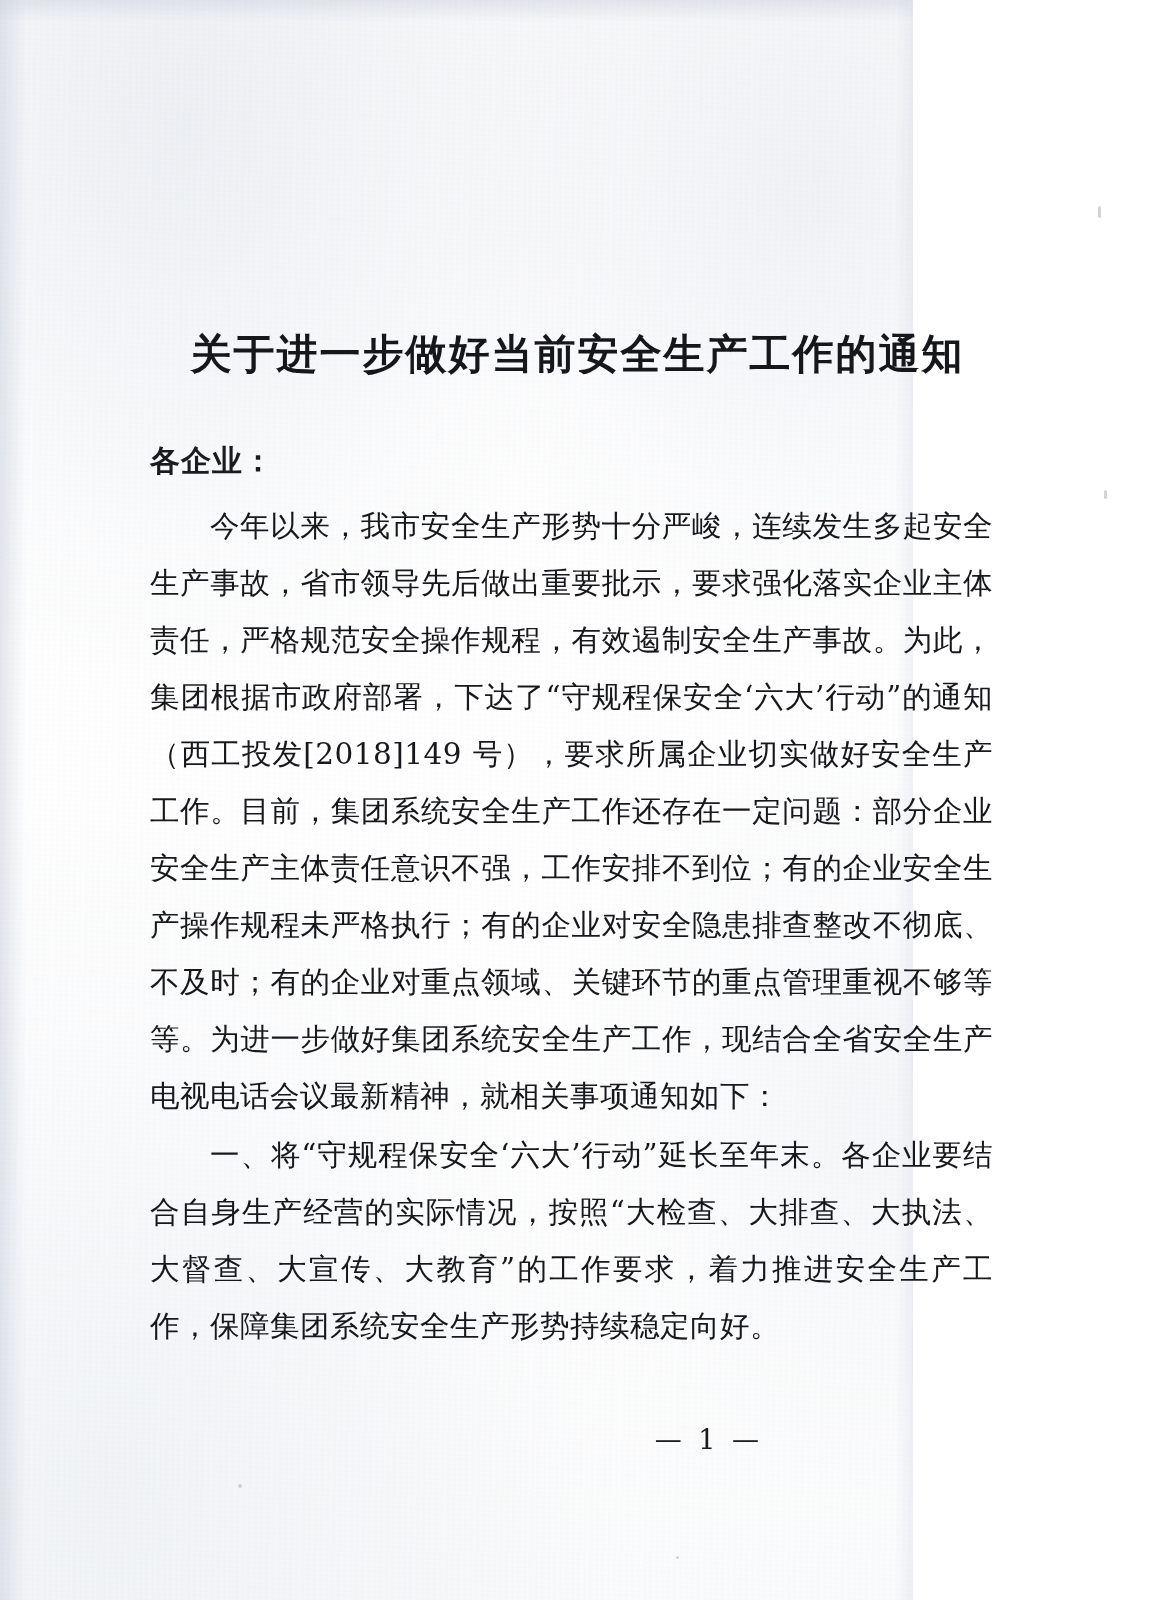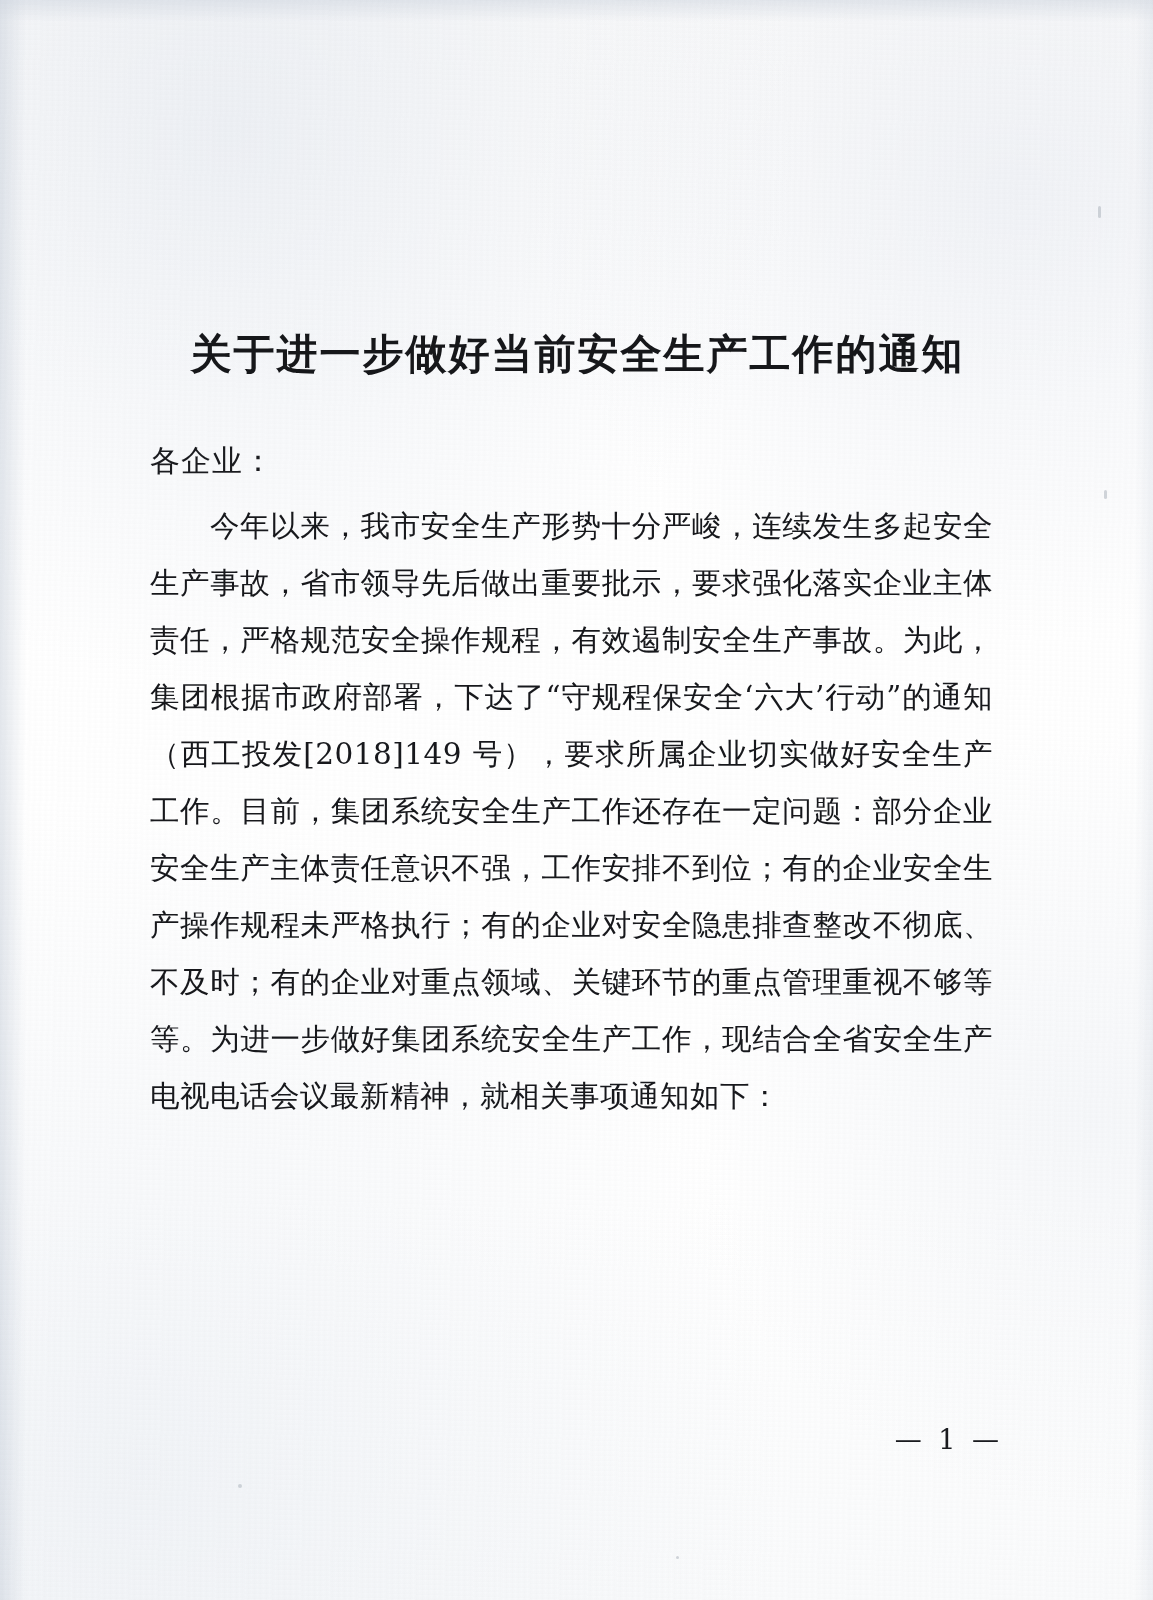--- a/index.html
+++ b/index.html
@@ -8,21 +8,21 @@
   }
   body {
     width: 1153px;
     height: 1600px;
     background: #ffffff;
     font-family: "Liberation Serif", serif;
     overflow: hidden;
   }
   .page {
     position: relative;
-    width: 1153px;
+    width: 913px;
     height: 1600px;
     
     background:
       radial-gradient(ellipse 70% 50% at 20% 8%, rgba(225,230,238,0.55) 0%, rgba(255,255,255,0) 70%),
       radial-gradient(ellipse 60% 40% at 88% 12%, rgba(228,232,240,0.5) 0%, rgba(255,255,255,0) 70%),
       radial-gradient(ellipse 80% 60% at 12% 92%, rgba(228,233,240,0.45) 0%, rgba(255,255,255,0) 70%),
       radial-gradient(ellipse 50% 35% at 95% 70%, rgba(232,236,242,0.4) 0%, rgba(255,255,255,0) 70%),
       linear-gradient(180deg, #fbfbfb 0%, #ffffff 25%, #ffffff 75%, #fafbfc 100%);
   }
   .paper-noise {
@@ -73,21 +73,21 @@
     font-size: 41px;
     letter-spacing: 2px;
     text-align: center;
     color: #16171a;
     margin: 0 0 62px 0;
     line-height: 1.2;
   }
 
   .salutation {
     font-family: "DejaVu Serif", "Liberation Serif", serif;
-    font-weight: normal;
+    font-weight: bold;
     font-size: 30px;
     color: #1a1b1f;
     margin: 0 0 16px 0;
     letter-spacing: 1px;
   }
 
   .para {
     font-family: "DejaVu Serif", "Liberation Serif", serif;
     font-size: 29.5px;
     line-height: 57px;
@@ -125,19 +125,20 @@
   <div class="speck" style="left:676px; top:1556px; width:3px; height:3px;"></div>
 
   <div class="content">
 
     <h1 class="doc-title">关于进一步做好当前安全生产工作的通知</h1>
 
     <div class="salutation">各企业：</div>
 
     <p class="para">今年以来，我市安全生产形势十分严峻，连续发生多起安全生产事故，省市领导先后做出重要批示，要求强化落实企业主体责任，严格规范安全操作规程，有效遏制安全生产事故。为此，集团根据市政府部署，下达了“守规程保安全‘六大’行动”的通知（西工投发[2018]149 号），要求所属企业切实做好安全生产工作。目前，集团系统安全生产工作还存在一定问题：部分企业安全生产主体责任意识不强，工作安排不到位；有的企业安全生产操作规程未严格执行；有的企业对安全隐患排查整改不彻底、不及时；有的企业对重点领域、关键环节的重点管理重视不够等等。为进一步做好集团系统安全生产工作，现结合全省安全生产电视电话会议最新精神，就相关事项通知如下：</p>
 
+    <p class="para">一、将“守规程保安全‘六大’行动”延长至年末。各企业要结合自身生产经营的实际情况，按照“大检查、大排查、大执法、大督查、大宣传、大教育”的工作要求，着力推进安全生产工作，保障集团系统安全生产形势持续稳定向好。</p>
 
 
   </div>
 
   <div class="page-number">— 1 —</div>
 
 </div>
 
 </body></html>

